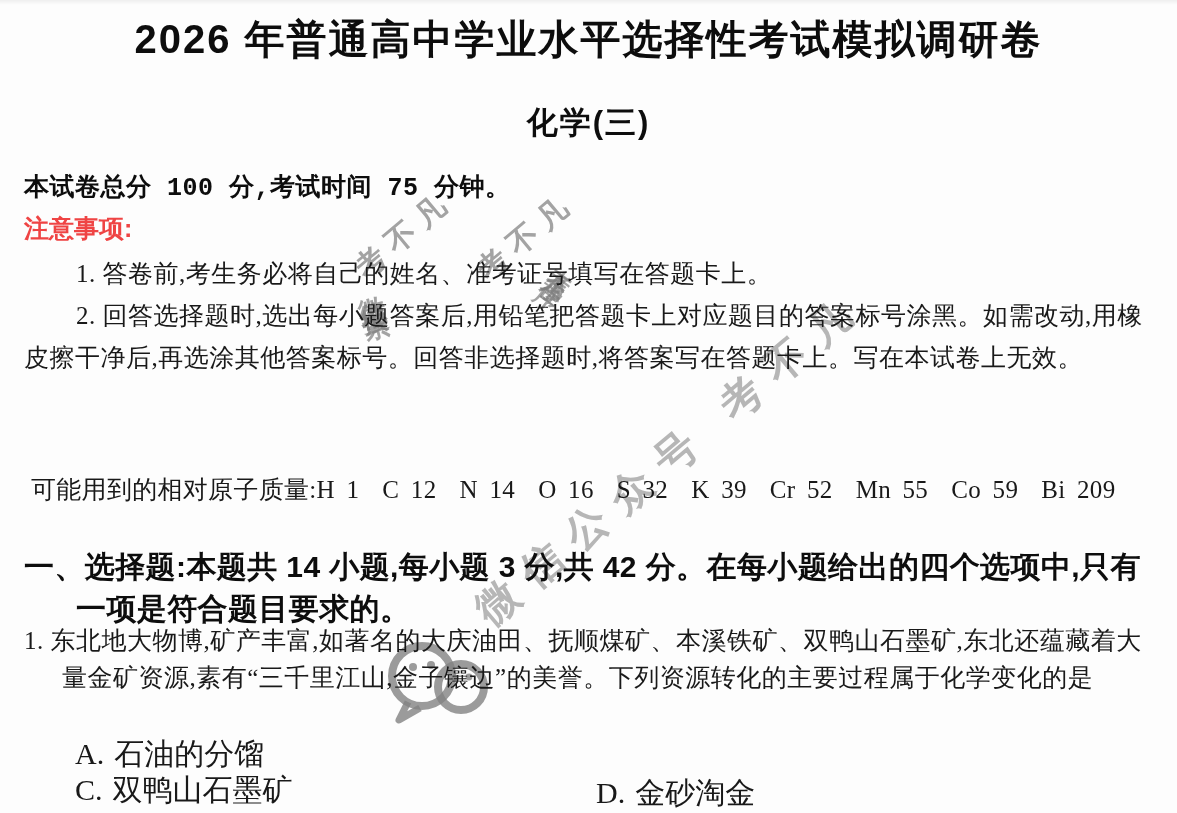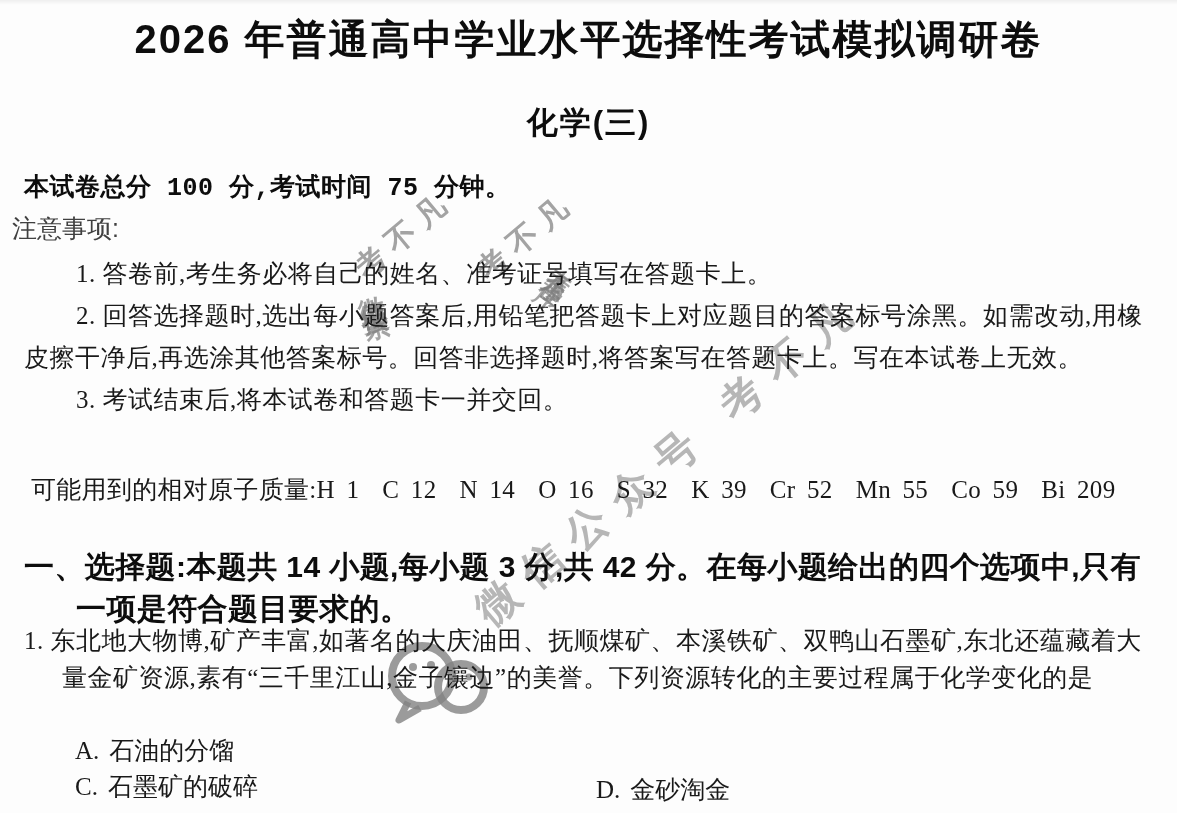--- a/index.html
+++ b/index.html
@@ -23,42 +23,42 @@
     top:86px; left:0; right:0; text-align:center; margin:16px;
     font-family:"Liberation Sans","DejaVu Sans",sans-serif; font-weight:bold;
     font-size:31px; letter-spacing:2px; color:#0d0d0d;
   }
   .info {
     top:170px; left:24px; margin:0;
     font-family:Liberation Mono, monospace; font-weight:bold;
     font-size:25px; letter-spacing:0.5px; color:#0d0d0d;
   }
   .notes-h {
-    top:212px; left:12px; margin:0;
-    font-family:"Liberation Sans","DejaVu Sans",sans-serif; font-weight:normal;
-    font-size:25px; color:#404040;
+    top:212px; left:24px; margin:0;
+    font-family:"Liberation Sans","DejaVu Sans",sans-serif; font-weight:bold;
+    font-size:25px; color:#ef4444;
   }
   .notes { top:253px; left:24px; right:20px; font-size:25px; line-height:42px; letter-spacing:0.5px; }
   .notes p { margin:0; text-indent:52px; }
   .atomic {
     top:462px; left:24px; right:8px; margin:7px;
     font-size:25px; line-height:42px; white-space:pre; word-spacing:5px; letter-spacing:0.3px;
   }
   .section {
     top:546px; left:24px; right:16px; margin:0;
     font-family:"Liberation Sans","DejaVu Sans",sans-serif; font-weight:bold;
     font-size:30px; line-height:42px; letter-spacing:0.4px; color:#0d0d0d;
     padding-left:52px; text-indent:-52px;
   }
   .q1 {
     top:622px; left:24px; right:20px; margin:0;
     font-size:25px; line-height:37px; letter-spacing:0.5px;
     padding-left:38px; text-indent:-38px;
   }
-  .options { top:732px; left:24px; right:20px; height:78px; font-size:25px; }
+  .options { top:732px; left:24px; right:20px; height:78px; font-size:30px; }
   .opt { position:absolute; white-space:nowrap; }
   .opt .lab { margin-right:10px; }
   .optA { left:51px;  top:2px; }
   .optB { left:596px; top:7px; }
   .optC { left:51px;  top:38px; }
   .optD { left:572px; top:41px; }
 
   
   .wm {
     position:absolute; margin:0; pointer-events:none;
@@ -106,34 +106,33 @@
 
   <h1 class="title abs">2026 年普通高中学业水平选择性考试模拟调研卷</h1>
   <h2 class="subtitle abs">化学(三)</h2>
 
   <p class="info abs">本试卷总分 100 分,考试时间 75 分钟。</p>
   <p class="notes-h abs">注意事项:</p>
 
   <div class="notes abs">
     <p>1. 答卷前,考生务必将自己的姓名、准考证号填写在答题卡上。</p>
     <p>2. 回答选择题时,选出每小题答案后,用铅笔把答题卡上对应题目的答案标号涂黑。如需改动,用橡皮擦干净后,再选涂其他答案标号。回答非选择题时,将答案写在答题卡上。写在本试卷上无效。</p>
-    <p>3. 考试结束后,将本试卷和答题卡一并交回。</p>
   </div>
 
   <p class="atomic abs">可能用到的相对原子质量:H 1  C 12  N 14  O 16  S 32  K 39  Cr 52  Mn 55  Co 59  Bi 209</p>
 
   <p class="section abs">一、选择题:本题共 14 小题,每小题 3 分,共 42 分。在每小题给出的四个选项中,只有一项是符合题目要求的。</p>
 
   <p class="q1 abs">1. 东北地大物博,矿产丰富,如著名的大庆油田、抚顺煤矿、本溪铁矿、双鸭山石墨矿,东北还蕴藏着大量金矿资源,素有“三千里江山,金子镶边”的美誉。下列资源转化的主要过程属于化学变化的是</p>
 
   <div class="options abs">
     <span class="opt optA">
       <span class="lab">A.</span><span>石油的分馏</span>
     </span>
     <span class="opt optC">
-      <span class="lab">C.</span><span>石墨矿的破碎</span>
+      <span class="lab">C.</span><span>双鸭山石墨矿</span>
     </span>
     <span class="opt optD">
       <span class="lab">D.</span><span>金砂淘金</span>
     </span>
   </div>
 
 </div>
 
 </body></html>

